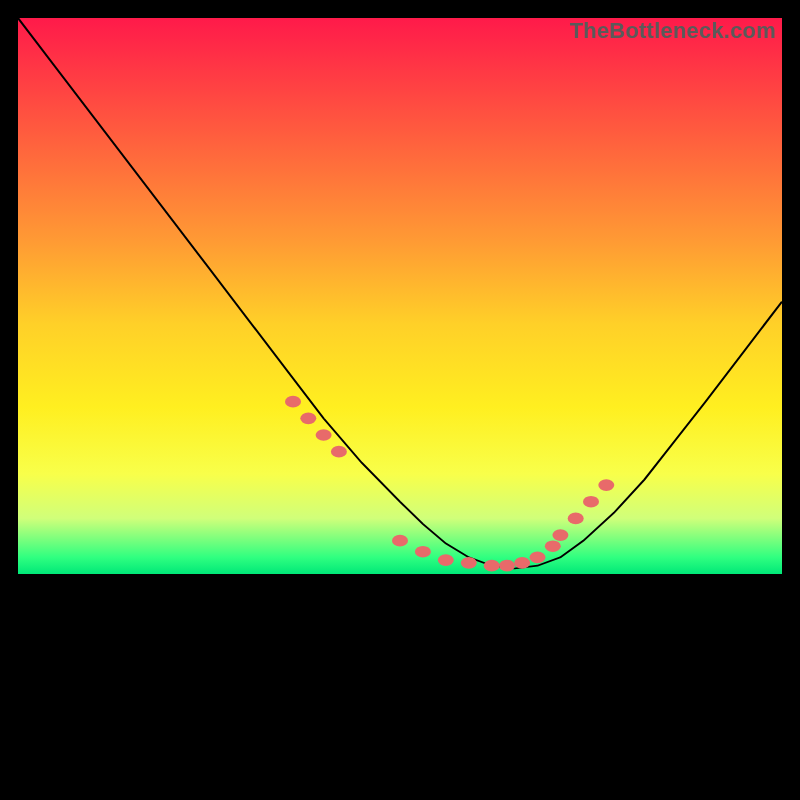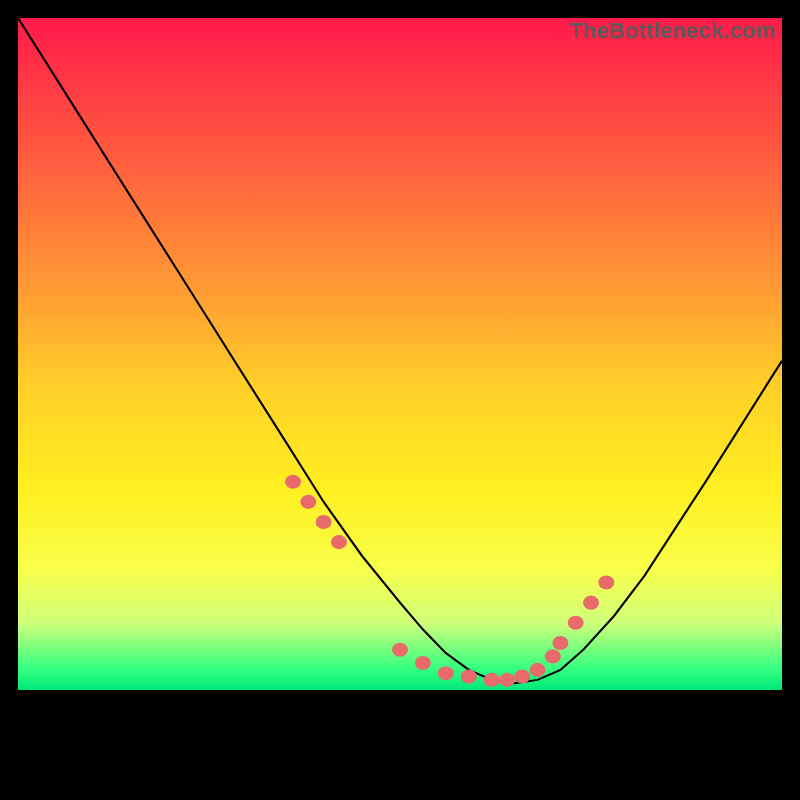--- a/index.html
+++ b/index.html
@@ -9,21 +9,21 @@
     background: #000;
     position: relative;
     overflow: hidden;
     font-family: Arial, Helvetica, sans-serif;
   }
   .plot-wrap {
     position: absolute;
     left: 18px;
     top: 18px;
     width: 764px;
-    height: 672px;
+    height: 556px;
     background: linear-gradient(to bottom,
       #ff1a4a 0%,
       #ff3a44 10%,
       #ff6a3c 25%,
       #ff9a34 40%,
       #ffd028 55%,
       #ffef20 70%,
       #f8ff4a 82%,
       #d0ff7a 90%,
       #30ff80 97%,

